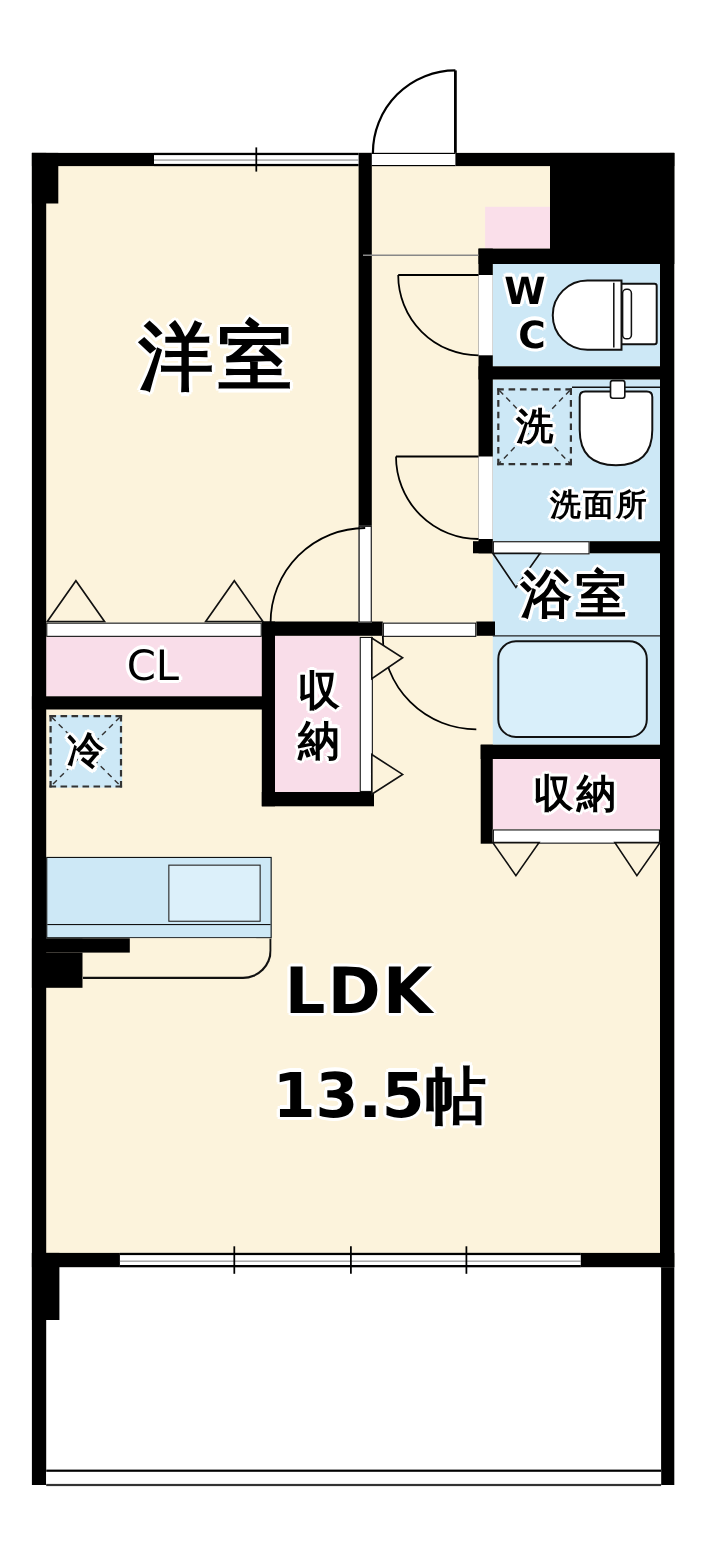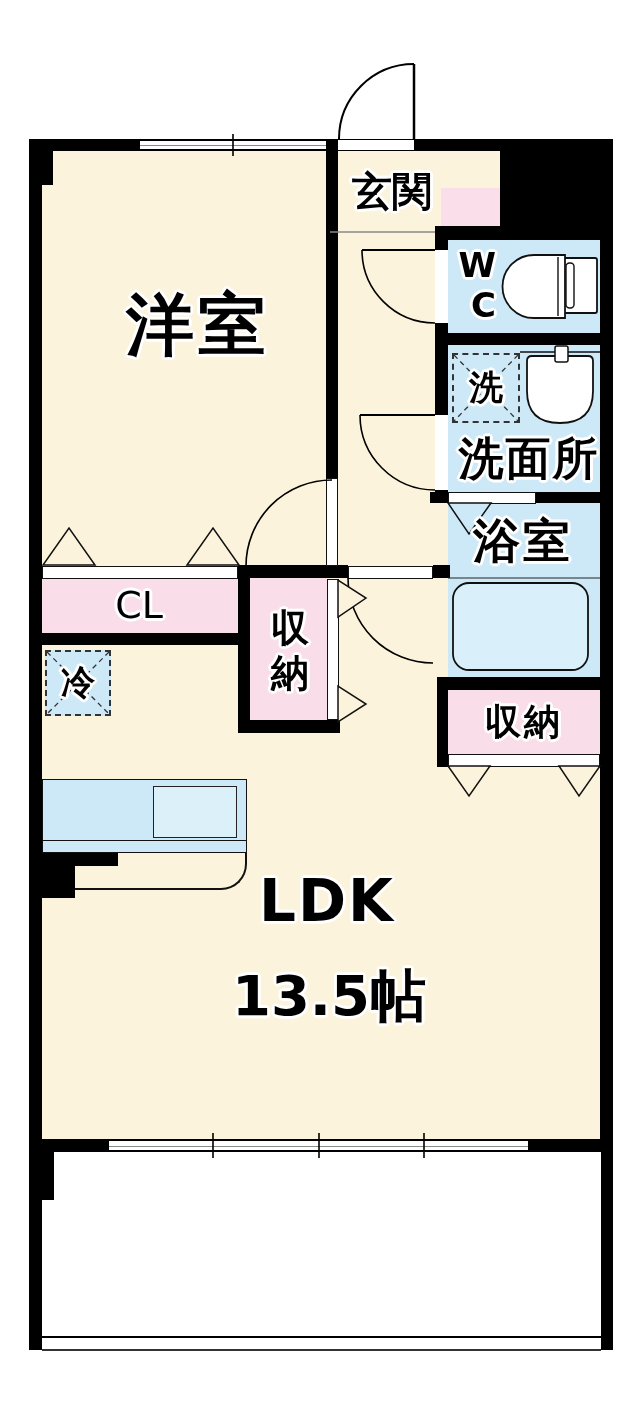--- a/index.html
+++ b/index.html
@@ -147,25 +147,24 @@
     <g>
       <line x1="520" y1="352" x2="600" y2="352" stroke="#111" stroke-width="1.5"></line>
       <path d="M 527 361 Q 527 356 532 356 L 588 356 Q 593 356 593 361 L 593 391 Q 593 423 560 423 Q 527 423 527 391 Z" fill="#fff" stroke="#111" stroke-width="1.8"></path>
       <rect x="555" y="346" width="13" height="16" rx="2" fill="#fff" stroke="#111" stroke-width="1.5"></rect>
     </g>
 
     <rect x="453" y="583" width="135" height="87" rx="16" fill="#D9EFFA" stroke="#111" stroke-width="1.8"></rect>
   </svg>
 
   <div class="lbl" style="left:198px;top:325px;font-size:68px;letter-spacing:4px;font-family:Liberation Serif, serif;">洋室</div>
-  <div class="lbl" style="left:392px;top:191px;font-size:40px;">玄関</div>
   <div class="lbl wrap2" style="left:476px;top:285px;font-size:34px;width:40px;line-height:40px;">WC</div>
   <div class="lbl" style="left:486px;top:388px;font-size:34px;">洗</div>
-  <div class="lbl" style="left:529px;top:459px;font-size:45px;letter-spacing:2px;">洗面所</div>
+  <div class="lbl" style="left:545px;top:459px;font-size:28px;letter-spacing:2px;">洗面所</div>
   <div class="lbl" style="left:523px;top:541px;font-size:47px;letter-spacing:3px;">浴室</div>
   <div class="lbl wrap2" style="left:288px;top:651px;font-size:38px;width:42px;line-height:45px;">収納</div>
   <div class="lbl" style="left:524px;top:722px;font-size:36px;letter-spacing:3px;">収納</div>
   <div class="lbl" style="left:139px;top:605px;font-size:38px;font-weight:500;">CL</div>
   <div class="lbl" style="left:78px;top:683px;font-size:34px;">冷</div>
   <div class="lbl" style="left:327px;top:901px;font-size:58px;letter-spacing:2px;">LDK</div>
-  <div class="lbl" style="left:329px;top:997px;font-size:56px;">13.5帖</div>
+  <div class="lbl" style="left:345px;top:997px;font-size:56px;">13.5帖</div>
 
 </div>
 
 </body></html>

